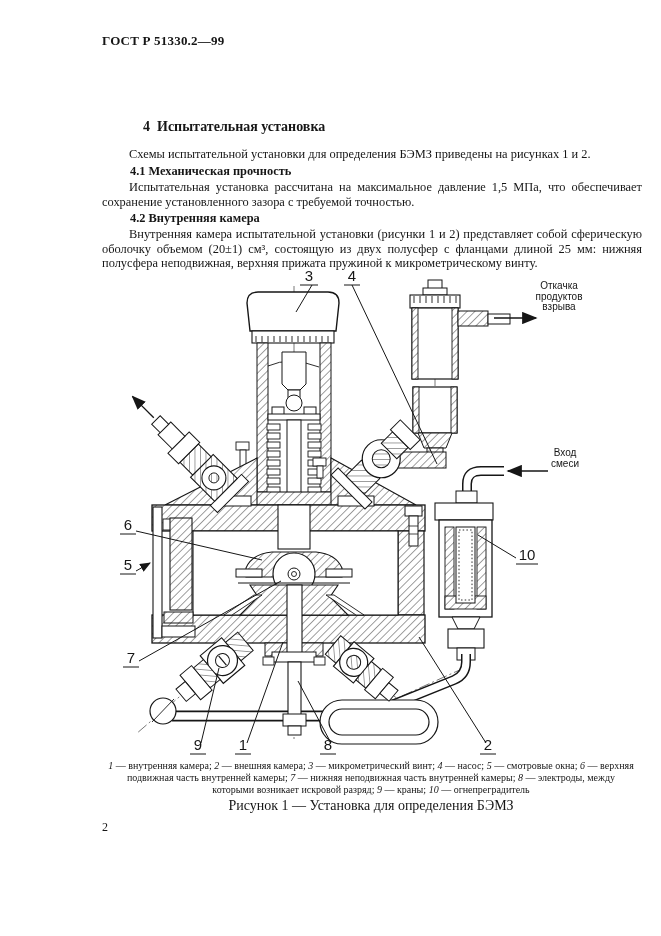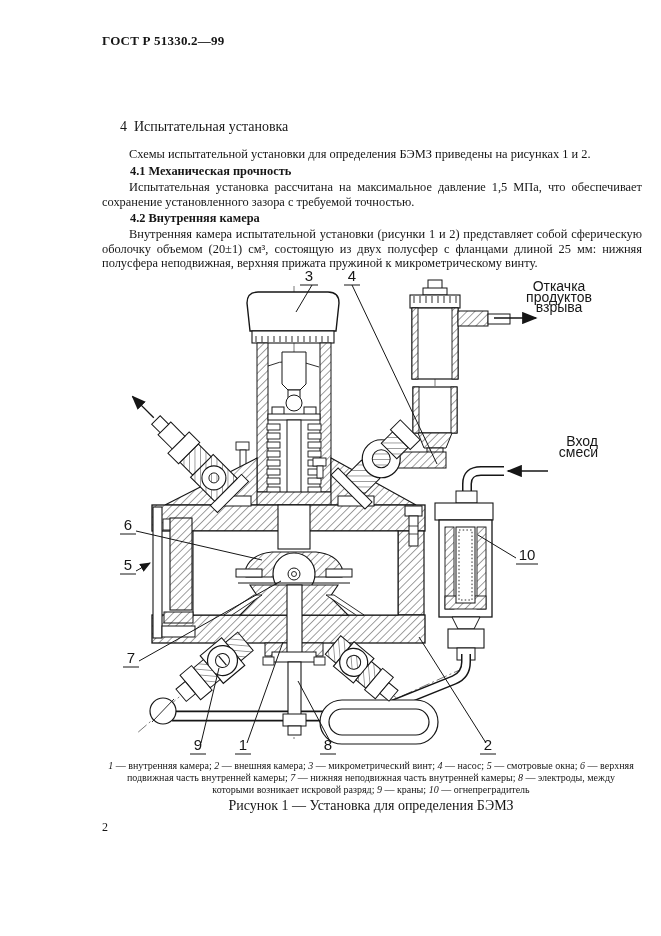--- a/index.html
+++ b/index.html
@@ -2,35 +2,35 @@
 <html><head>
 <meta charset="utf-8">
 <style>
   html,body{margin:0;padding:0;background:#888;}
   .page{position:relative;width:661px;height:936px;background:#ffffff;margin:0 auto;
         font-family:"Liberation Serif", serif;color:#161616;overflow:hidden;}
   .abs{position:absolute;margin-left:40px;}
   .doc-header{left:62px;top:33px;font-size:13px;font-weight:bold;letter-spacing:.2px;}
   .para{left:62px;width:540px;font-size:12.4px;line-height:14.7px;text-align:justify;text-indent:27px;}
   .p1{top:62px;}
-  .h-main{left:80px;top:119px;font-size:14px;font-weight:normal;white-space:pre-wrap;}
+  .h-main{left:103px;top:119px;font-size:14px;font-weight:bold;white-space:pre-wrap;}
   .lead{top:147px;}
   .h-sub{left:90px;font-size:12.4px;font-weight:bold;}
   .h41{top:164px;}
   .p41{top:180px;}
   .h42{top:211px;}
   .p42{top:227px;}
   .fig-caption{left:66px;top:760px;width:530px;font-size:10px;line-height:12px;text-align:center;}
   .fig-caption i{font-style:italic;}
   .fig-title{left:66px;top:798px;width:530px;font-size:14px;text-align:center;}
   .page-num{left:62px;top:820px;font-size:12px;}
-  .callout{font-family:"Liberation Sans", sans-serif;font-size:14px;line-height:10.5px;
+  .callout{font-family:"Liberation Sans", sans-serif;font-size:10px;line-height:10.5px;
            text-align:center;white-space:pre-line;color:#161616;}
   .co-exhaust{left:478px;top:281px;width:82px;}
-  .co-inlet{left:492px;top:436px;width:66px;text-align:right;}
+  .co-inlet{left:492px;top:448px;width:66px;}
   svg.figure{position:absolute;left:0;top:0;width:661px;height:936px;}
   svg.figure text{font-family:"Liberation Sans", sans-serif;font-size:15px;fill:#161616;}
 </style>
 </head>
 <body>
 
 <div class="page">
 
   <svg class="figure" viewBox="0 0 661 936">
     <defs>

